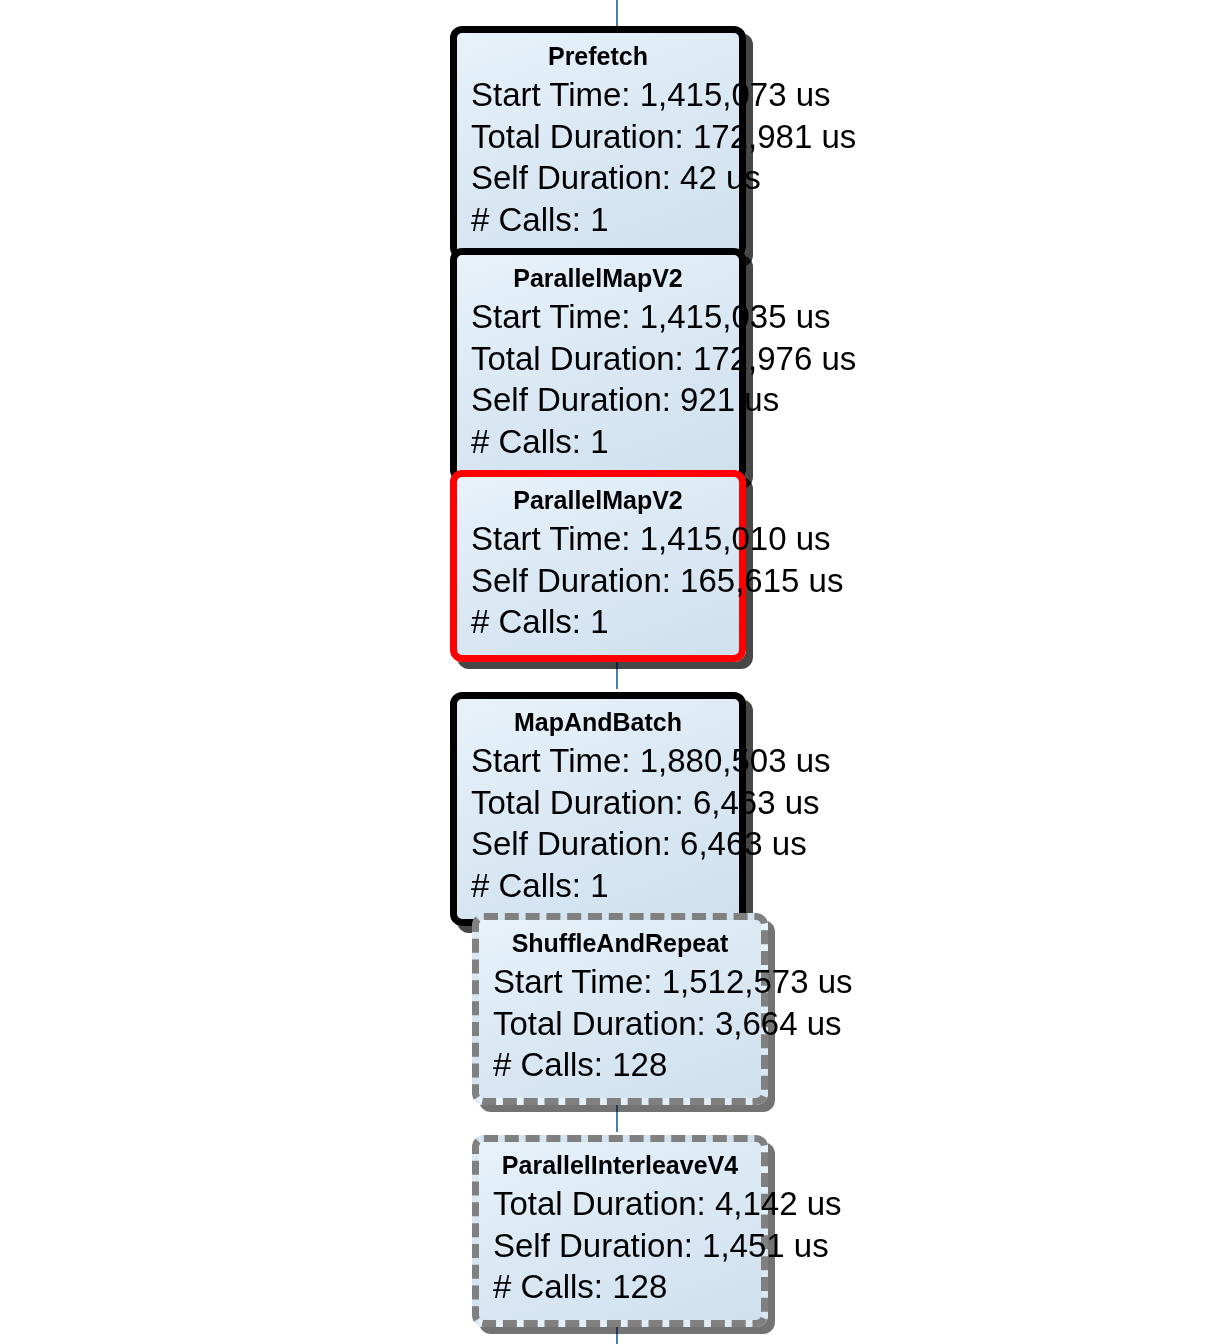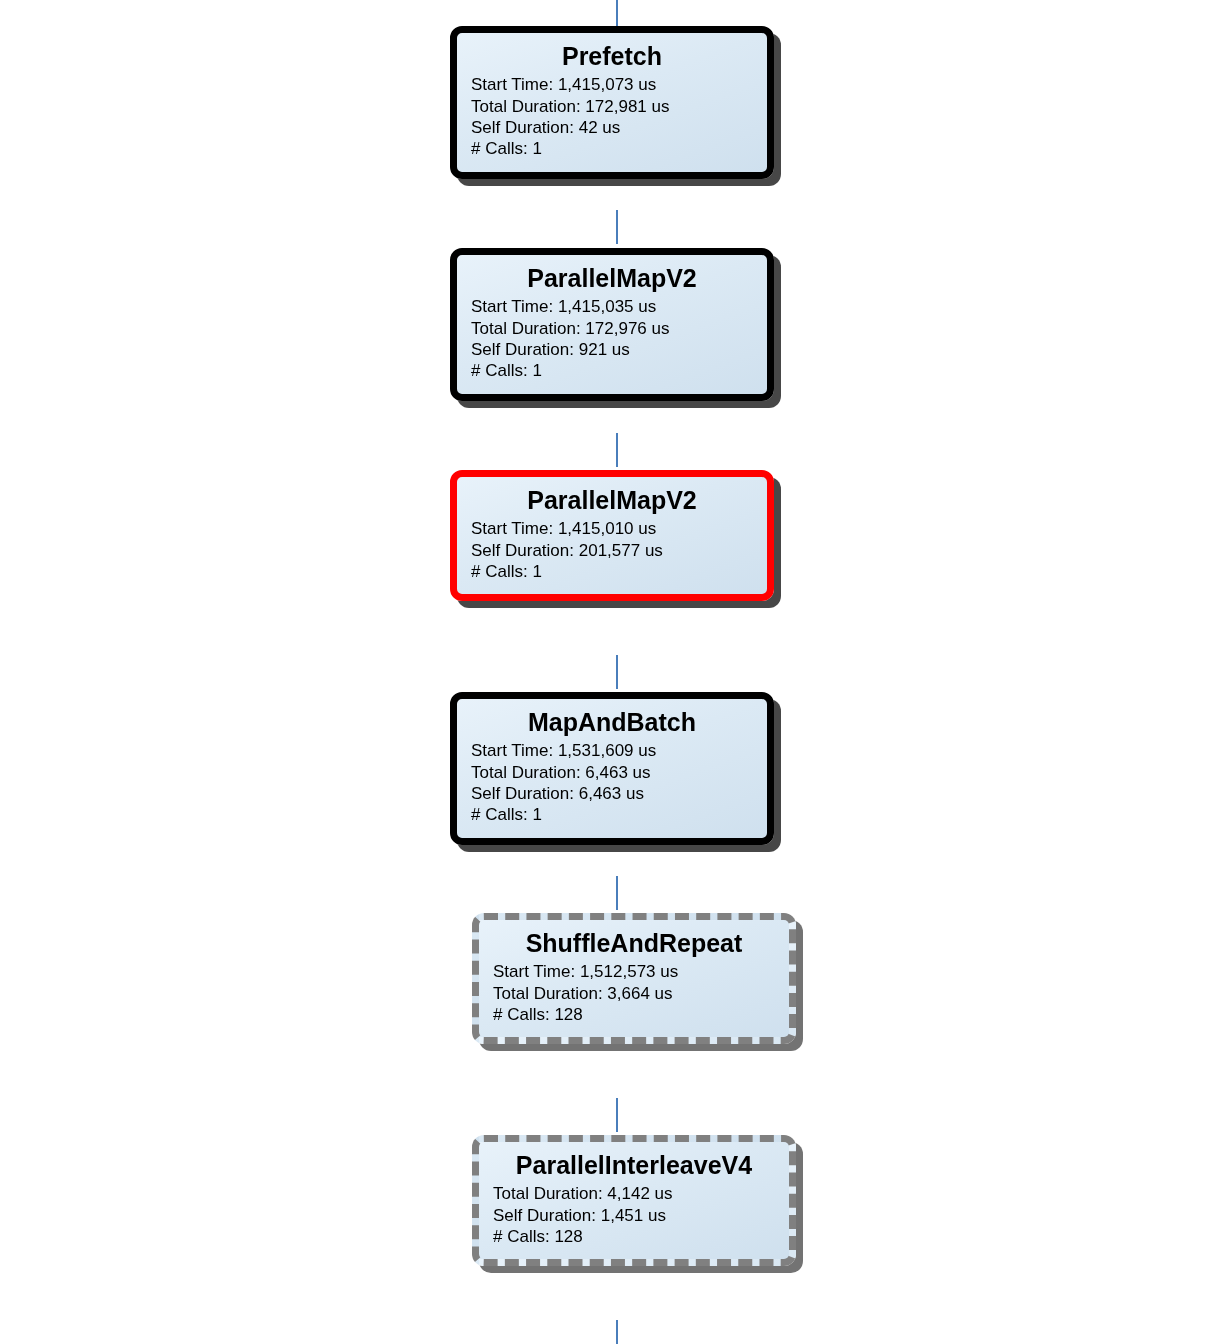--- a/index.html
+++ b/index.html
@@ -21,21 +21,21 @@
   }
   .edge-line {
     position: absolute;
     left: 616px;
     width: 2px;
     background: #4a7ebb;
   }
   .node {
     position: absolute;
     box-sizing: border-box;
-    width: 324px;
+    width: 296px;
     border-radius: 12px;
     background: linear-gradient(160deg, #e8f2fa 0%, #dbe9f4 45%, #cfe0ee 100%);
     box-shadow: 7px 7px 0 rgba(0,0,0,0.72);
     padding: 8px 14px 12px 14px;
   }
   .node.solid {
     border: 7px solid #000000;
   }
   .node.highlight {
     border: 7px solid #ff0000;
@@ -47,21 +47,21 @@
   .node-title {
     text-align: center;
     font-weight: bold;
     font-size: 25px;
     color: #000;
     line-height: 1.25;
     margin-bottom: 2px;
     white-space: nowrap;
   }
   .node-line {
-    font-size: 17px;
+    font-size: 33px;
     color: #000;
     line-height: 1.26;
     white-space: nowrap;
   }
 </style>
 </head>
 <body>
 
 <div id="graph">
 
@@ -85,27 +85,27 @@
     <div class="node-title">ParallelMapV2</div>
     <div class="node-line">Start Time: 1,415,035 us</div>
     <div class="node-line">Total Duration: 172,976 us</div>
     <div class="node-line">Self Duration: 921 us</div>
     <div class="node-line"># Calls: 1</div>
   </div>
 
   <div class="node highlight" style="left:450px;top:470px;">
     <div class="node-title">ParallelMapV2</div>
     <div class="node-line">Start Time: 1,415,010 us</div>
-    <div class="node-line">Self Duration: 201,577 us</div>
+    <div class="node-line">Self Duration: 165,615 us</div>
     <div class="node-line"># Calls: 1</div>
   </div>
 
   <div class="node solid" style="left:450px;top:692px;">
     <div class="node-title">MapAndBatch</div>
-    <div class="node-line">Start Time: 1,531,609 us</div>
+    <div class="node-line">Start Time: 1,880,503 us</div>
     <div class="node-line">Total Duration: 6,463 us</div>
     <div class="node-line">Self Duration: 6,463 us</div>
     <div class="node-line"># Calls: 1</div>
   </div>
 
   <div class="node dashed" style="left:472px;top:913px;">
     <div class="node-title">ShuffleAndRepeat</div>
     <div class="node-line">Start Time: 1,512,573 us</div>
     <div class="node-line">Total Duration: 3,664 us</div>
     <div class="node-line"># Calls: 128</div>

